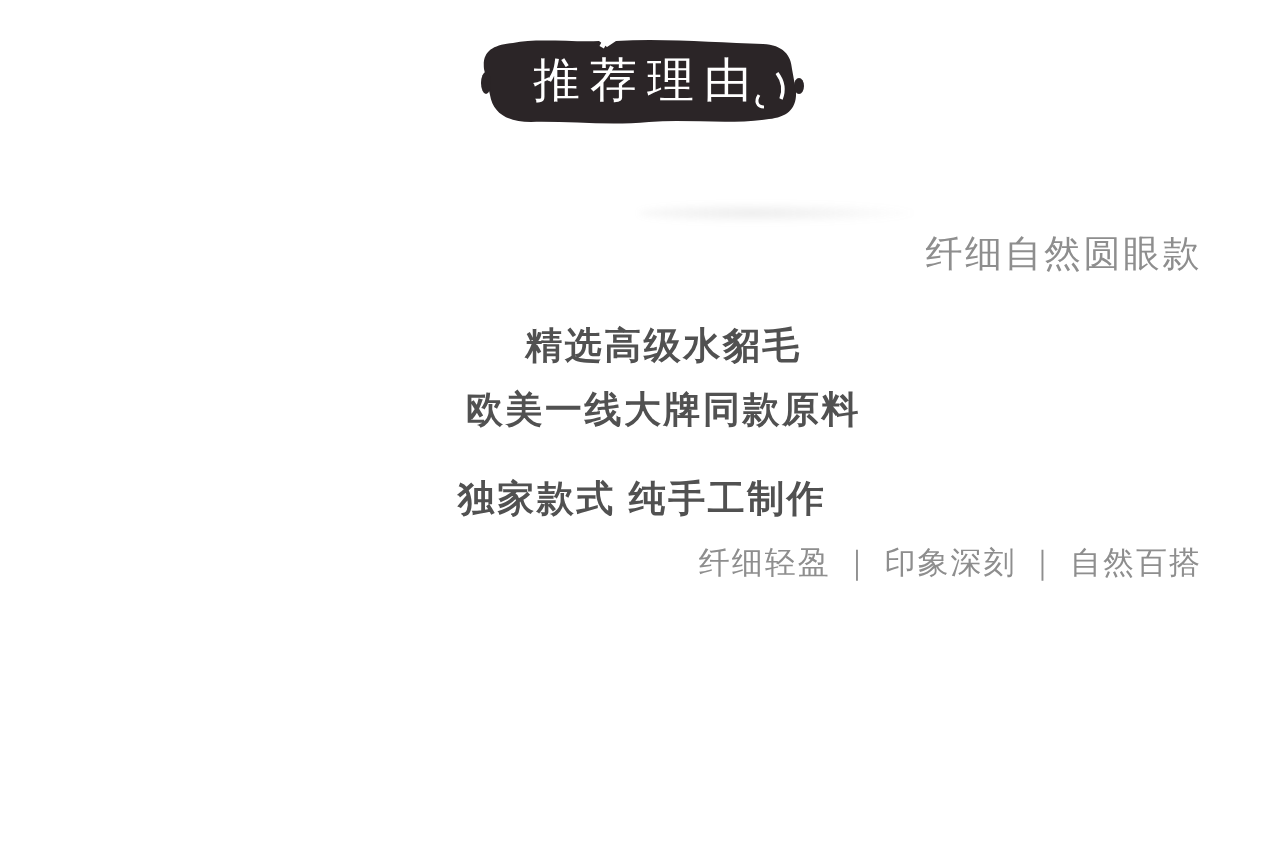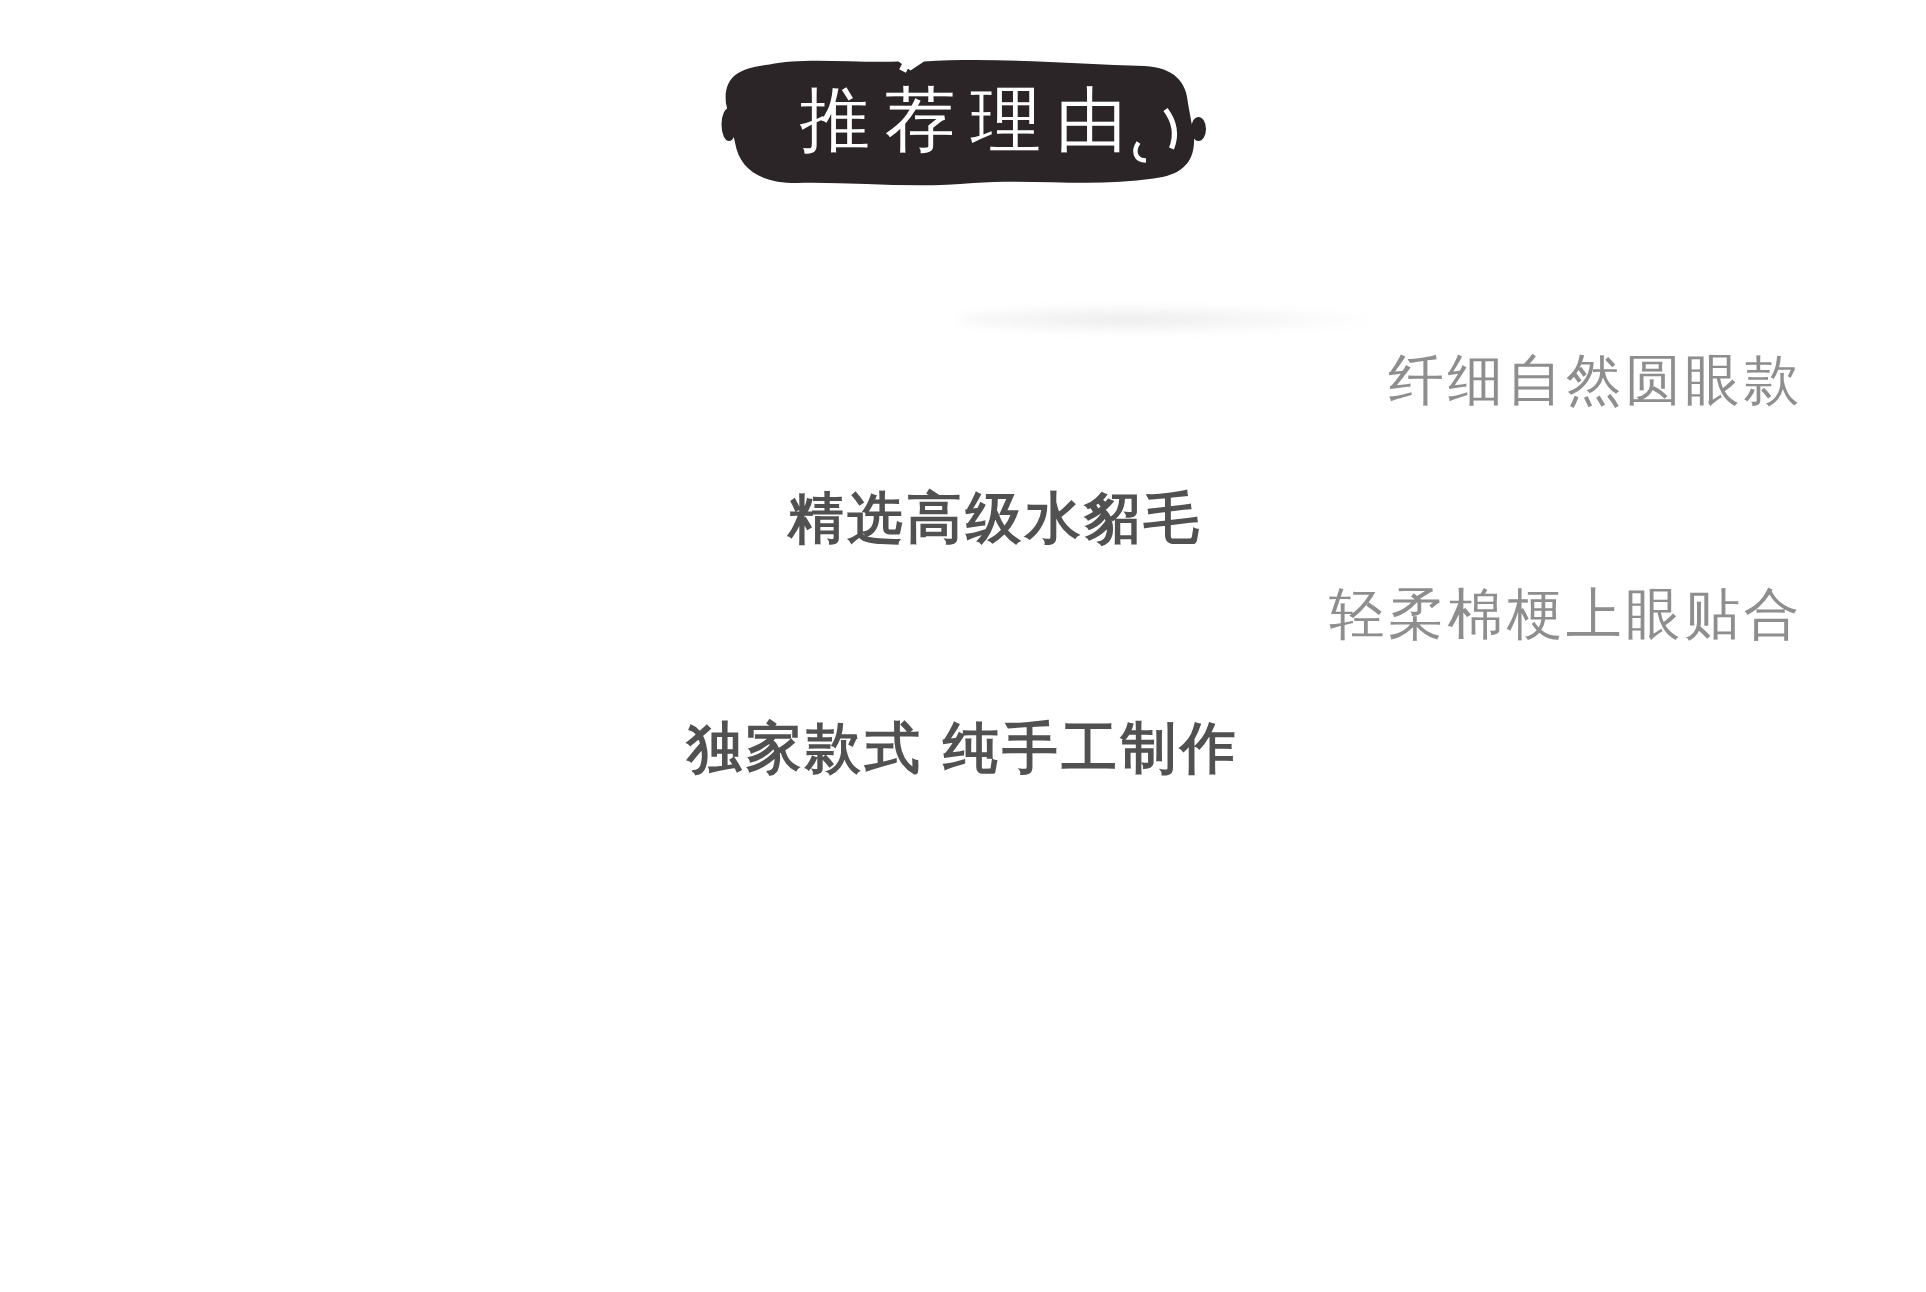--- a/index.html
+++ b/index.html
@@ -134,21 +134,22 @@
   <div class="ghost-smudge2"></div>
 
   <div class="content">
 
     <div class="section-1">
       <div class="line regular">纤细自然圆眼款</div>
     </div>
 
     <div class="section-2">
       <div class="line bold">精选高级水貂毛</div>
-      <div class="line regular">轻柔棉梗上眼贴合</div>
+      <div class="line bold">欧美一线大牌同款原料</div>
     </div>
 
     <div class="section-3">
       <div class="line bold">独家款式 纯手工制作</div>
+      <div class="line regular small">纤细轻盈 ｜ 印象深刻 ｜ 自然百搭</div>
     </div>
 
   </div>
 </div>
 
 </body></html>

